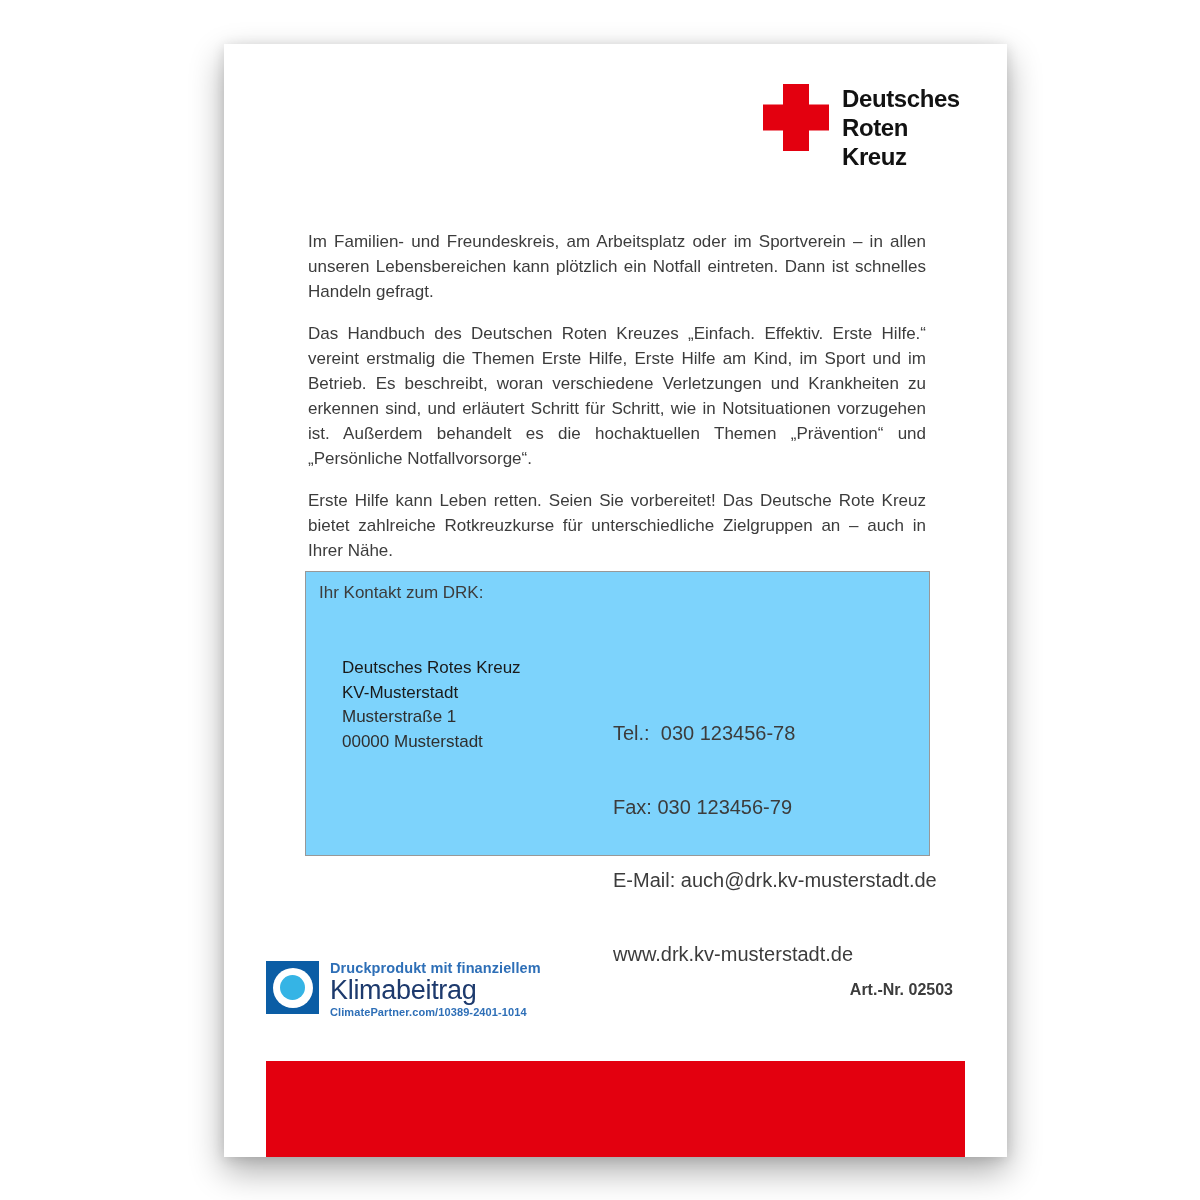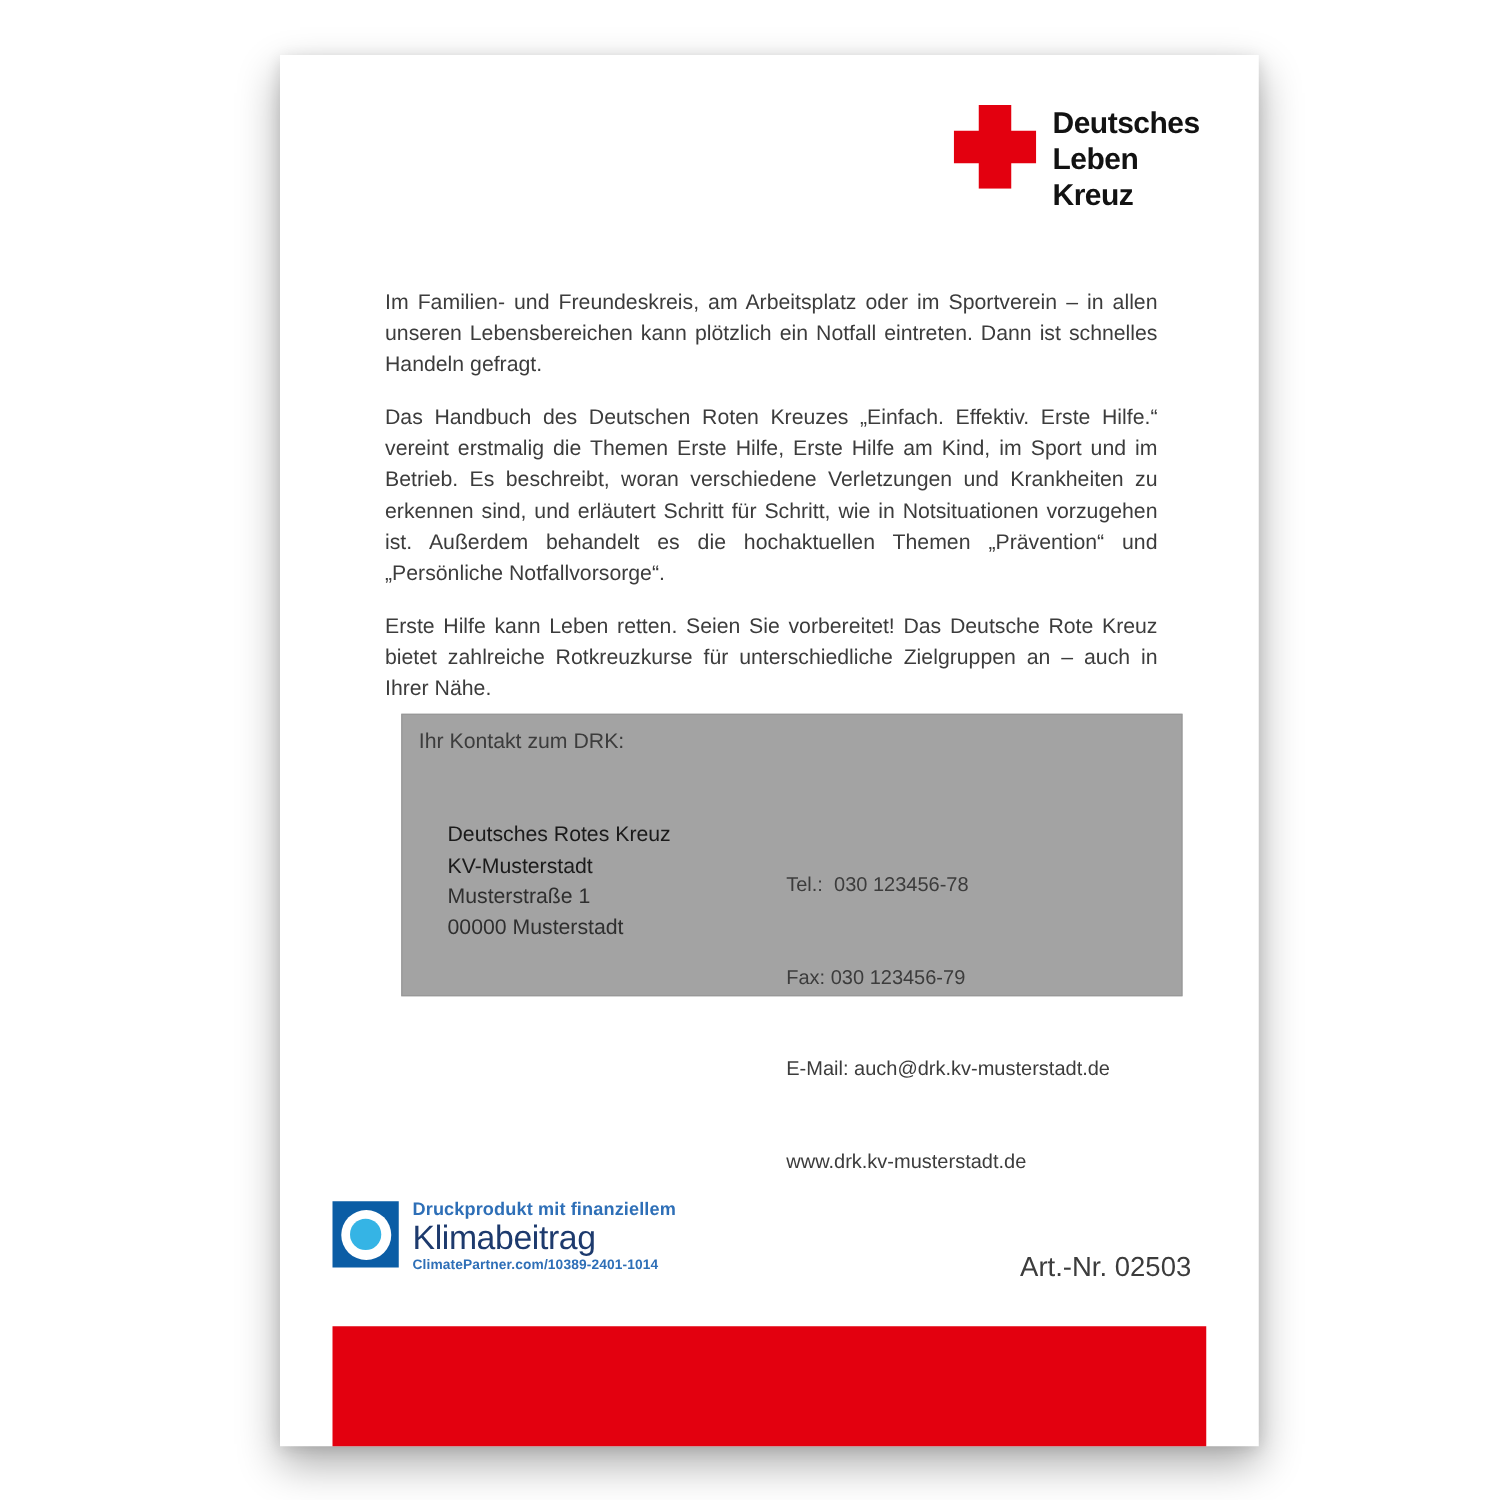--- a/index.html
+++ b/index.html
@@ -57,47 +57,46 @@
   }
   .body-text p { margin: 0 0 17px 0; }
   .body-text p:last-child { margin-bottom: 0; }
 
   
   .contact-box {
     position: absolute;
     left: 81px;
     top: 527px;
     width: 625px;
-    height: 226px;
+    height: 285px;
     border: 1px solid #989898;
     box-sizing: border-box;
-    background: #a3a3a3;
-    margin-left: 16px;
+    background: #7dd3fc;
   }
   .contact-heading {
     position: absolute;
     left: 13px;
     top: 11px;
     font-size: 17px;
     color: #3c3c3c;
   }
   .contact-address {
     position: absolute;
     left: 36px;
     top: 84px;
     font-size: 17px;
     line-height: 24.5px;
     color: #2f2f2f;
   }
   .contact-address .bold { font-weight: normal; color: #1a1a1a; }
   .contact-details {
     position: absolute;
     left: 307px;
-    top: 76px;
-    font-size: 16px;
+    top: 100px;
+    font-size: 20px;
     line-height: 24.5px;
     color: #3c3c3c;
     white-space: pre;
   }
 
   
   .climate {
     position: absolute;
     left: 42px;
     top: 917px;
@@ -144,23 +143,24 @@
     line-height: 12px;
     font-weight: bold;
     margin-top: 1px;
     letter-spacing: 0.1px;
   }
 
   
   .art-nr {
     position: absolute;
     right: 54px;
-    top: 957px;
-    font-size: 22px;
-    color: #3c3c3c;
+    top: 937px;
+    font-size: 16px;
+    color: #3c3c3c;
+    font-weight: bold;
   }
 
   
   .footer-bar {
     position: absolute;
     left: 42px;
     bottom: 0px;
     width: 699px;
     height: 96px;
   }
@@ -170,21 +170,21 @@
 
 <div class="canvas">
   <div class="page">
 
     <div class="drk-logo">
       <svg class="drk-cross" width="66" height="67" viewBox="0 0 66 67">
         <path d="M20 0 h26 v20.5 h20 v26 h-20 v20.5 h-26 v-20.5 h-20 v-26 h20 z" fill="#e3000f"></path>
       </svg>
       <div class="drk-logo-text">
         <div>Deutsches</div>
-        <div>Leben</div>
+        <div>Roten</div>
         <div>Kreuz</div>
       </div>
     </div>
 
     <div class="body-text">
       <p>Im Familien- und Freundeskreis, am Arbeitsplatz oder im Sportverein – in allen unseren Lebensbereichen kann plötzlich ein Notfall eintreten. Dann ist schnelles Handeln gefragt.</p>
       <p>Das Handbuch des Deutschen Roten Kreuzes „Einfach. Effektiv. Erste Hilfe.“ vereint erstmalig die Themen Erste Hilfe, Erste Hilfe am Kind, im Sport und im Betrieb. Es beschreibt, woran verschiedene Verletzungen und Krankheiten zu erkennen sind, und erläutert Schritt für Schritt, wie in Notsituationen vorzugehen ist. Außerdem behandelt es die hochaktuellen Themen „Prävention“ und „Persönliche Notfallvorsorge“.</p>
       <p>Erste Hilfe kann Leben retten. Seien Sie vorbereitet! Das Deutsche Rote Kreuz bietet zahlreiche Rotkreuzkurse für unterschiedliche Zielgruppen an – auch in Ihrer Nähe.</p>
     </div>
 

